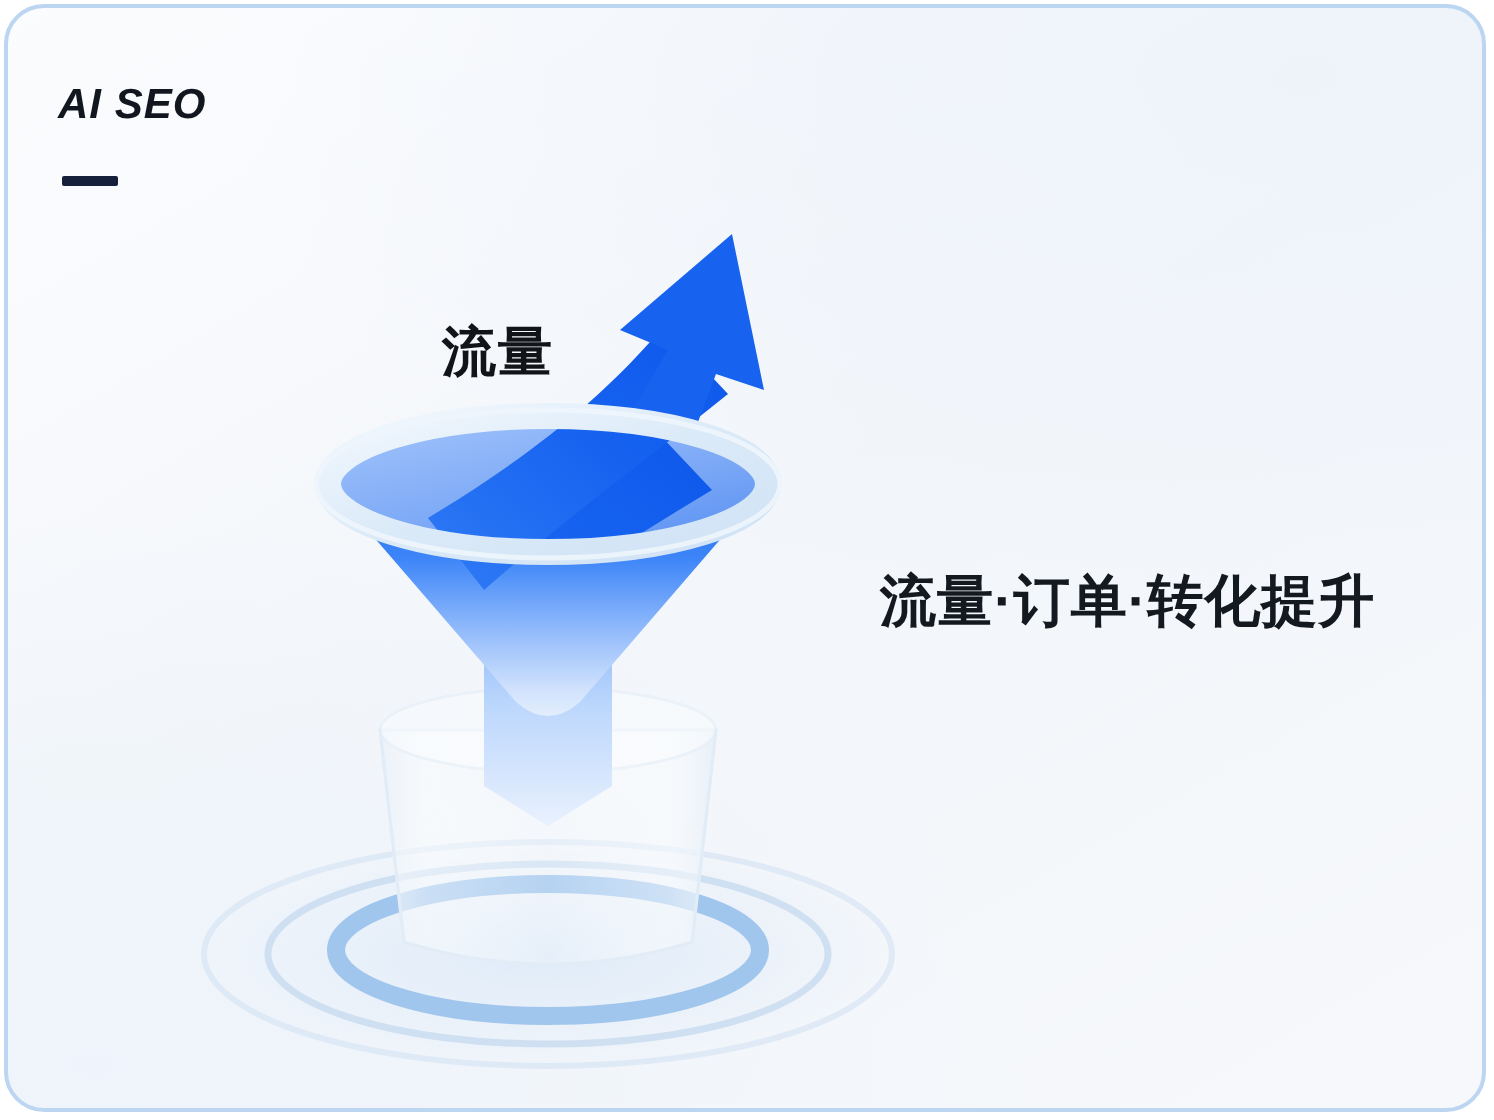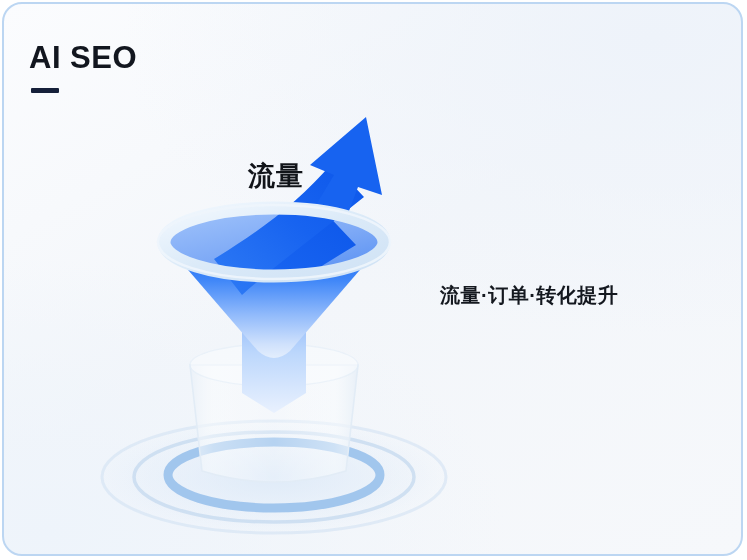--- a/index.html
+++ b/index.html
@@ -28,43 +28,44 @@
       radial-gradient(100% 80% at 6% 96%, #eef4fb 0%, rgba(238,244,251,0) 62%),
       linear-gradient(150deg, #fbfcfe 0%, #f3f6fa 48%, #f6f8fb 100%);
     overflow: hidden;
   }
 
   
   .title {
     position: absolute;
     left: 25px;
     top: 38px;
-    font-size: 31px;
+    font-size: 21px;
     font-weight: bold;
     letter-spacing: 0.5px;
     color: #12161f;
     line-height: 1;
     white-space: nowrap;
+    font-style: italic;
   }
   .title-accent {
     position: absolute;
     left: 27px;
     top: 84px;
     width: 28px;
     height: 5px;
     border-radius: 1px;
     background: #16203a;
   }
 
   
   .headline {
     position: absolute;
     left: 436px;
     top: 278px;
-    font-size: 20px;
+    font-size: 28px;
     font-weight: bold;
     color: #14181f;
     letter-spacing: 0.5px;
     white-space: nowrap;
   }
 
   
   .stage {
     position: absolute;
     left: 60px;
@@ -76,21 +77,21 @@
 
   
   .label {
     position: absolute;
     font-size: 27px;
     font-weight: bold;
     color: #111419;
     letter-spacing: 1px;
     white-space: nowrap;
   }
-  .label-traffic { left: 244px; top: 154px; }
+  .label-traffic { left: 217px; top: 154px; }
   .label-convert { left: 226px; top: 432px; }
 </style>
 </head>
 <body>
 
 <div class="card">
 
   <div class="title">AI SEO</div>
   <div class="title-accent"></div>
 

